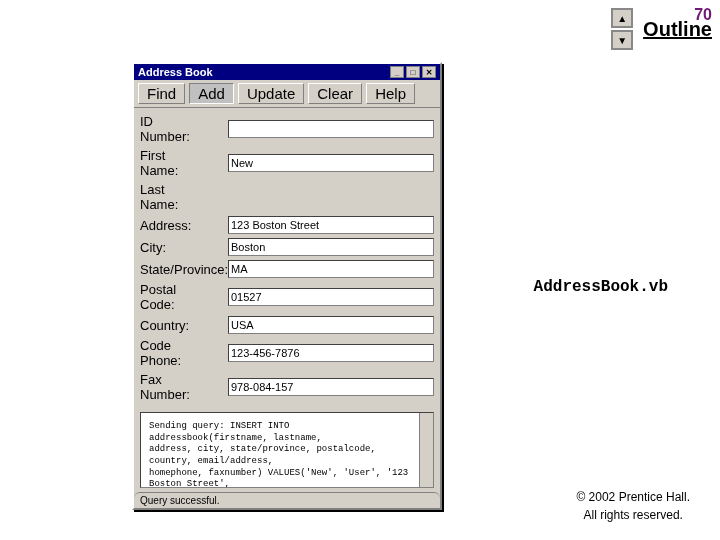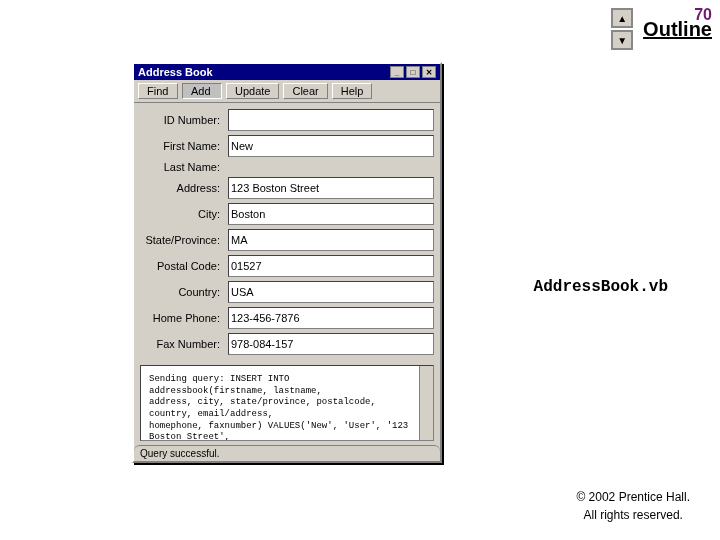--- a/index.html
+++ b/index.html
@@ -60,55 +60,55 @@
       padding: 3px 4px;
       border-bottom: 1px solid #808080;
       align-items: center;
     }
     .toolbar-btn {
       padding: 1px 8px;
       background: #d4d0c8;
       border: 1px solid #ffffff;
       border-right-color: #808080;
       border-bottom-color: #808080;
-      font-size: 11px;
+      font-size: 15px;
       cursor: pointer;
       min-width: 40px;
-      text-align: left;
+      text-align: right;
     }
     .toolbar-btn.active {
       border: 1px solid #808080;
       border-right-color: #ffffff;
       border-bottom-color: #ffffff;
       background: #c0c0c0;
     }
 
     .form-area {
       padding: 6px 6px;
     }
     .form-row {
       display: flex;
       align-items: center;
       margin-bottom: 4px;
     }
     .form-label {
       width: 88px;
-      text-align: right;
-      padding-right: 8px;
-      font-size: 11px;
+      text-align: left;
+      padding-right: 24px;
+      font-size: 13px;
       color: #000;
     }
     .form-input {
       flex: 1;
       height: 18px;
       background: #ffffff;
       border: 1px solid #808080;
       border-top-color: #404040;
       border-left-color: #404040;
-      padding: 10px 2px;
+      padding: 0 2px;
       font-size: 11px;
       color: #000;
       font-family: 'MS Sans Serif', Arial, sans-serif;
     }
 
     .output-area {
       margin: 0 6px 4px 6px;
       background: #ffffff;
       border: 1px solid #808080;
       border-top-color: #404040;
@@ -270,21 +270,21 @@
       <input class="form-input" type="text" value="01527" style="">
     </div>
 
     <div class="form-row">
       <span class="form-label">Country:</span>
       <input class="form-input" type="text" value="USA" style="">
     </div>
 
 
     <div class="form-row">
-      <span class="form-label">Home Phone:</span>
+      <span class="form-label">Code Phone:</span>
       <input class="form-input" type="text" value="123-456-7876" style="">
     </div>
 
     <div class="form-row">
       <span class="form-label">Fax Number:</span>
       <input class="form-input" type="text" value="978-084-157" style="">
     </div>
   </div>
 
   <div class="output-area">

